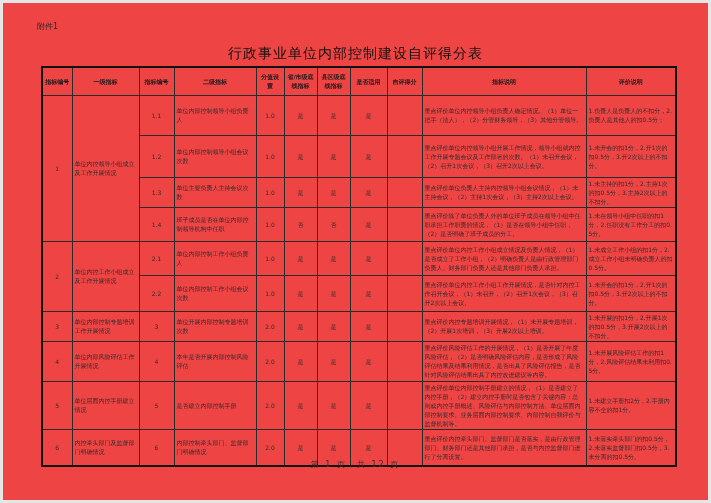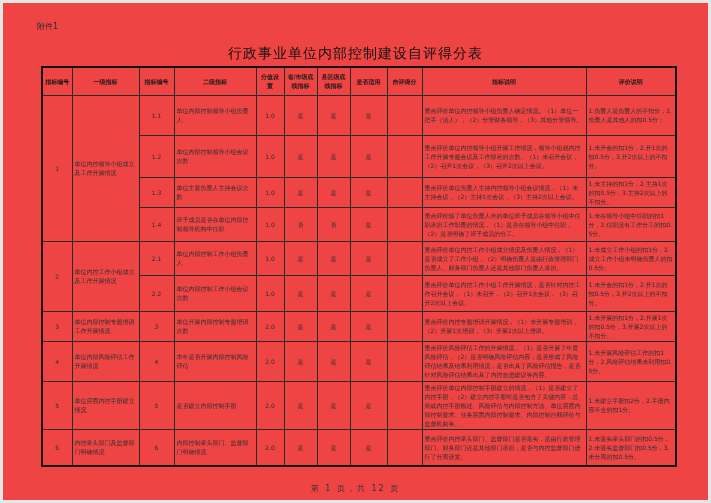--- a/index.html
+++ b/index.html
@@ -33,21 +33,21 @@
     font-size:6px;line-height:1.5;
     vertical-align:middle;
     overflow:hidden;
     color:#2e2e2e;
     word-break:break-all;
   }
   th{font-weight:bold;text-align:center;color:#1a1a1a;}
   td.c{text-align:center;}
   td.l{text-align:left;}
   .footer{
-    position:absolute;left:0;top:480px;width:100%;
+    position:absolute;left:0;top:456px;width:100%;
     text-align:center;font-size:8px;color:#333;
     letter-spacing:2px;
   }
 </style>
 </head>
 <body>
 
 <div class="sheet">
   <div class="attachment">附件1</div>
   <div class="doc-title">行政事业单位内部控制建设自评得分表</div>

